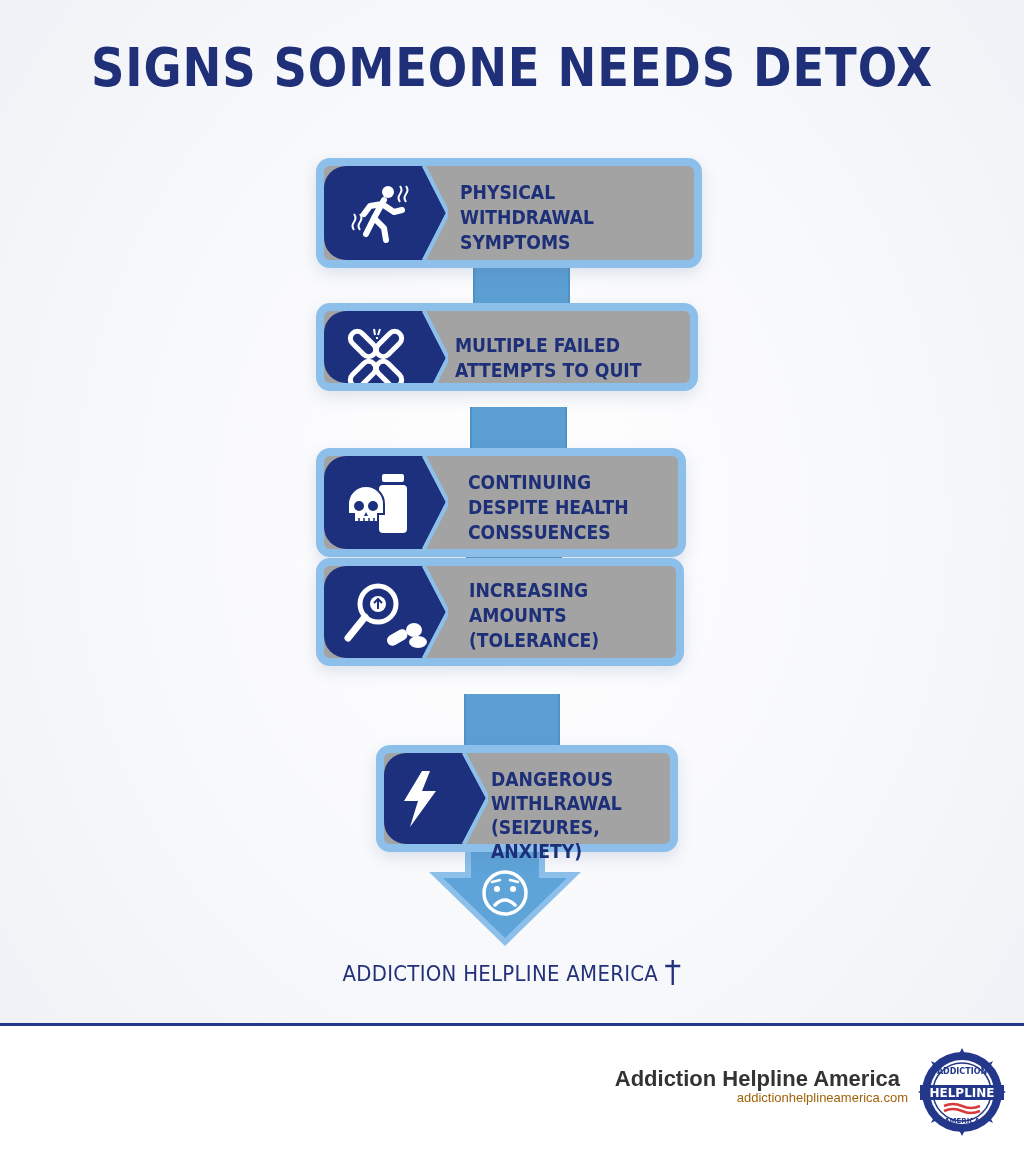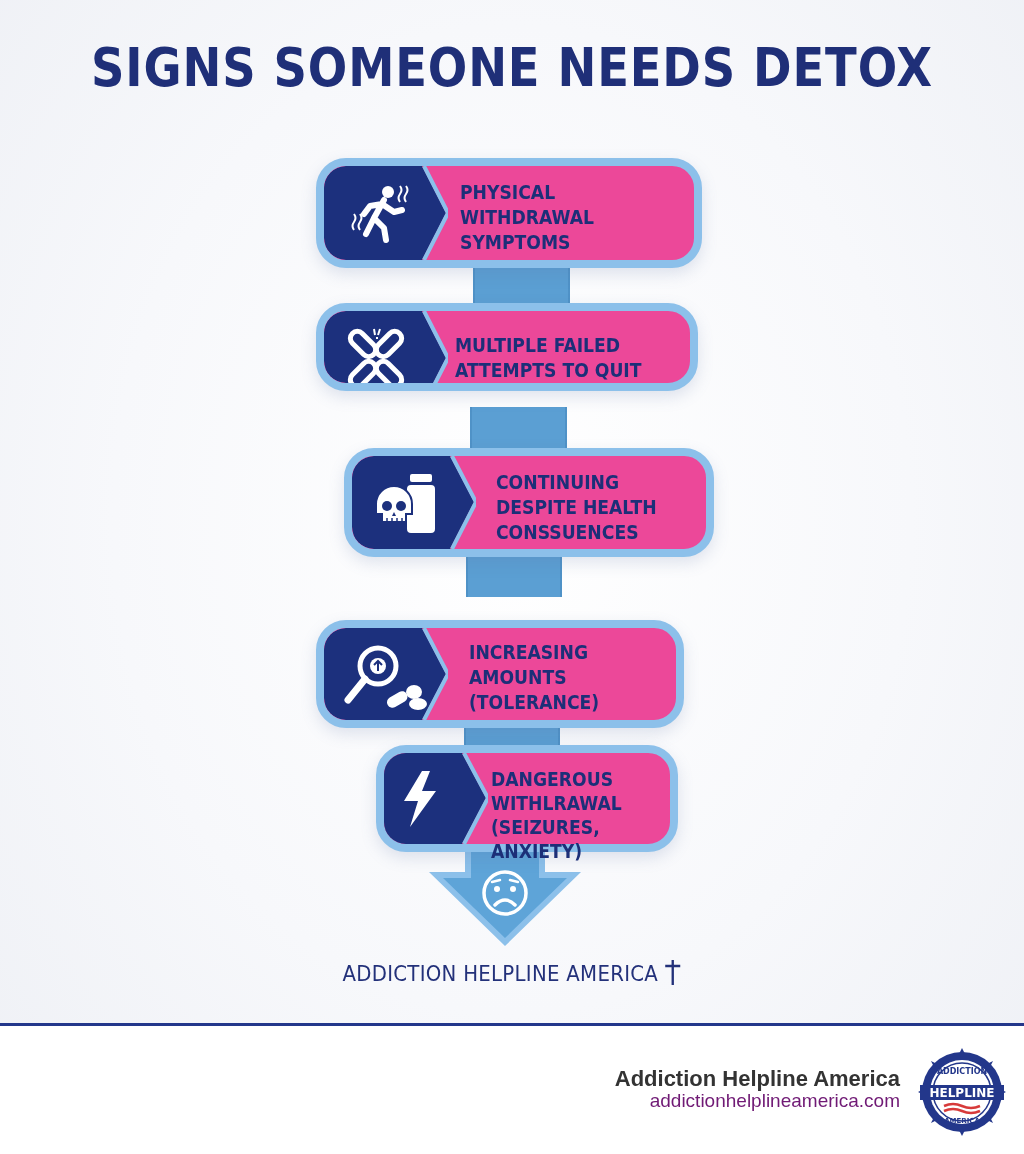--- a/index.html
+++ b/index.html
@@ -13,22 +13,22 @@
     position: absolute; left: 0; top: 36px; width: 1024px; text-align: center;
     font-family: "DejaVu Sans", sans-serif; font-weight: bold;
     font-size: 54px; letter-spacing: 1px; color: #1f2f78;
     transform: scaleX(0.86); transform-origin: 512px 0;
   }
   .connector {
     position: absolute; background: #5b9fd3;
     border-left: 2px solid #4f92c7; border-right: 2px solid #4f92c7;
   }
   .card {
-    position: absolute; background: #ec4899;
-    border: 8px solid #8cc0ea; border-radius: 30px;
+    position: absolute; background: #a3a3a3;
+    border: 8px solid #8cc0ea; border-radius: 14px;
     box-shadow: 0 6px 16px rgba(90,110,160,0.18);
     overflow: hidden;
   }
   .badge {
     position: absolute; left: 0; top: 0; bottom: 0;
     background: #1c307d;
     border-radius: 22px 0 0 22px;
   }
   .badge-arrow {
     position: absolute; top: 0; bottom: 0; width: 30px;
@@ -48,23 +48,23 @@
     letter-spacing: 0.3px; transform: scaleX(0.94); transform-origin: 512px 0;
   }
   .footer-rule { position: absolute; left: 0; top: 1023px; width: 1024px; height: 3px; background: #23378b; }
   .footer { position: absolute; left: 0; top: 1026px; width: 1024px; height: 128px; background: #ffffff; }
   .footer-name {
     position: absolute; right: 124px; top: 1066px;
     font-family: "Liberation Sans", sans-serif; font-weight: bold;
     font-size: 22px; color: #333333; white-space: nowrap;
   }
   .footer-url {
-    position: absolute; right: 124px; top: 1090px;
-    font-family: "Liberation Sans", sans-serif; font-size: 19px;
-    color: #701a75; white-space: nowrap;
+    position: absolute; right: 116px; top: 1090px;
+    font-family: "Liberation Sans", sans-serif; font-size: 13px;
+    color: #a16207; white-space: nowrap;
   }
   .seal { position: absolute; left: 918px; top: 1048px; width: 88px; height: 88px; }
 </style>
 </head>
 <body>
 
 <div class="title">SIGNS SOMEONE NEEDS DETOX</div>
 
 <div class="connector" style="left:473px; top:262px; width:97px; height:46px;"></div>
 <div class="connector" style="left:470px; top:407px; width:97px; height:46px;"></div>
@@ -119,21 +119,21 @@
       <rect x="4" y="40" width="30" height="14" rx="7" transform="rotate(-45 19 47)"></rect>
     </g>
     <path d="M30,2 L31,8 M36,2 L34,8 M33,10 L33,12" stroke="#fff" stroke-width="2"></path>
   </svg>
   <div class="card-text" style="left:131px; top:22px;">
     <span>MULTIPLE FAILED</span>
     <span>ATTEMPTS TO QUIT</span>
   </div>
 </div>
 
-<div class="card" style="left:316px; top:448px; width:370px; height:109px;margin-left:28px;">
+<div class="card" style="left:316px; top:448px; width:370px; height:109px;">
   <div class="badge" style="width:96px;"></div>
   <svg class="badge-arrow" style="left:94px;" width="30" height="93" viewBox="0 0 30 93">
       <polygon points="0,0 4,0 28,46 4,93 0,93" fill="#1c307d"></polygon>
       <polyline points="6,0 30,46 6,93" fill="none" stroke="#8cc0ea" stroke-width="4"></polyline>
     </svg>
   <svg class="badge-icon" style="left:18px; top:14px;" width="80" height="68" viewBox="0 0 80 68">
     <rect x="40" y="4" width="22" height="8" rx="2" fill="#fff"></rect>
     <rect x="36" y="14" width="30" height="50" rx="5" fill="#fff" stroke="#1c307d" stroke-width="2"></rect>
     <path d="M6,34 a18,18 0 0 1 36,0 v10 h-6 v8 h-24 v-8 h-6 z" fill="#fff" stroke="#1c307d" stroke-width="2"></path>
     <circle cx="17" cy="36" r="5" fill="#1c307d"></circle>
@@ -141,21 +141,21 @@
     <path d="M24,42 l-2,4 h4 z" fill="#1c307d"></path>
     <path d="M17,48 v4 M22,48 v4 M27,48 v4 M32,48 v4" stroke="#1c307d" stroke-width="1.5"></path>
   </svg>
   <div class="card-text" style="left:144px; top:14px;">
     <span>CONTINUING</span>
     <span>DESPITE HEALTH</span>
     <span>CONSSUENCES</span>
   </div>
 </div>
 
-<div class="card" style="left:316px; top:620px; width:368px; height:108px;">
+<div class="card" style="left:316px; top:558px; width:368px; height:108px;">
   <div class="badge" style="width:96px;"></div>
   <svg class="badge-arrow" style="left:94px;" width="30" height="92" viewBox="0 0 30 92">
       <polygon points="0,0 4,0 28,46 4,92 0,92" fill="#1c307d"></polygon>
       <polyline points="6,0 30,46 6,92" fill="none" stroke="#8cc0ea" stroke-width="4"></polyline>
     </svg>
   <svg class="badge-icon" style="left:18px; top:12px;" width="90" height="72" viewBox="0 0 90 72">
     <circle cx="36" cy="26" r="18" fill="none" stroke="#fff" stroke-width="5"></circle>
     <path d="M23,39 L6,60" stroke="#fff" stroke-width="7" stroke-linecap="round"></path>
     <circle cx="36" cy="26" r="8" fill="#fff"></circle>
     <path d="M36,31 V22 M32,25 L36,21 L40,25" stroke="#1c307d" stroke-width="2" fill="none"></path>

